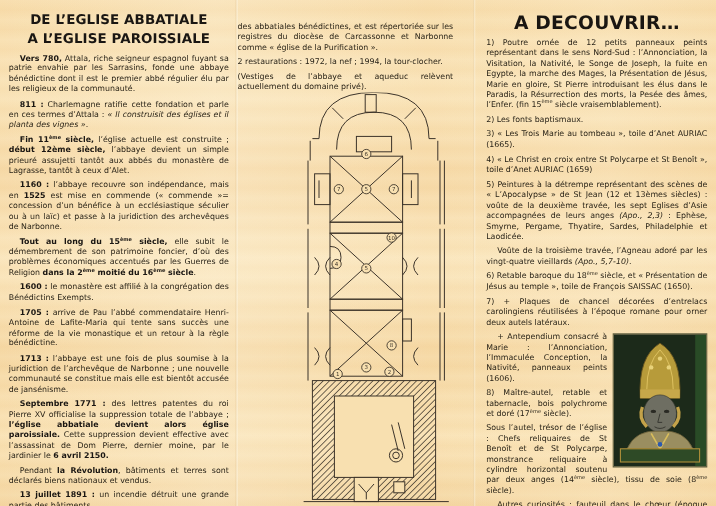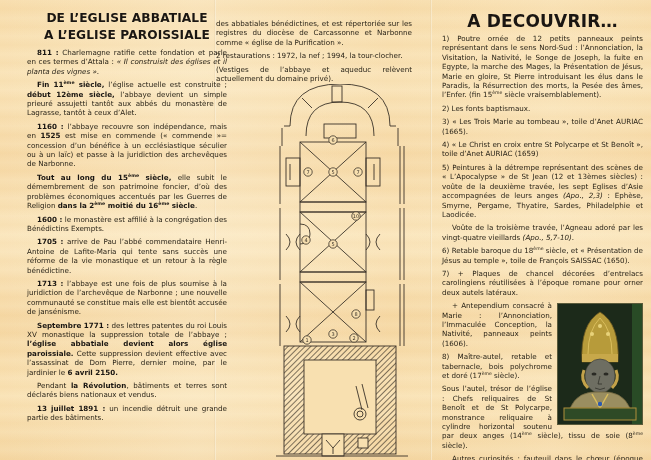--- a/index.html
+++ b/index.html
@@ -13,21 +13,21 @@
     position: absolute; inset: 0; pointer-events: none;
     background:
       linear-gradient(90deg, rgba(255,255,255,0.0) 0%, rgba(255,250,235,0.25) 30%, rgba(255,255,255,0) 60%, rgba(255,245,220,0.2) 85%, rgba(0,0,0,0) 100%),
       repeating-linear-gradient(180deg, rgba(255,240,210,0.15) 0px, rgba(240,200,140,0.12) 9px, rgba(255,240,210,0.15) 18px);
   }
   .fold {
     position: absolute; top: 0; bottom: 0; width: 2px;
     background: linear-gradient(90deg, rgba(210,170,110,0.25), rgba(255,255,245,0.55));
   }
   .panel { position: absolute; top: 0; bottom: 0; box-sizing: border-box; }
-  #panel-left  { left: 0;   width: 214px; padding: 10px 6px 0 8px; margin-left: 19px; }
+  #panel-left  { left: 0;   width: 214px; padding: 10px 6px 0 8px; }
   #panel-mid   { left: 206px; width: 212px; padding: 19px 6px 0 10px; }
   #panel-right { left: 434px; width: 217px; padding: 10px 8px 0 8px; }
 
   h1, h2 {
     font-family: "DejaVu Sans", sans-serif; font-weight: bold; text-align: center;
     margin: 0; color: #1a1612;
   }
   h1 { font-size: 12.2px; line-height: 17px; letter-spacing: 0.1px; }
   h1 + h1 { margin-bottom: 4px; }
   h2 { font-size: 17px; line-height: 17px; margin: 3px 0 4px 0; letter-spacing: 0.2px; }
@@ -57,36 +57,37 @@
 <body>
 
 <div class="texture"></div>
 <div class="fold" style="left:214px"></div>
 <div class="fold" style="left:430px"></div>
 
 <section class="panel" id="panel-left">
   <h1>DE L’EGLISE ABBATIALE</h1>
   <h1>A L’EGLISE PAROISSIALE</h1>
 
+  <p><b>Vers 780,</b><span> Attala, riche seigneur espagnol fuyant sa patrie envahie par les Sarrasins, fonde une abbaye bénédictine dont il est le premier abbé régulier élu par les religieux de la communauté.</span></p>
 
   <p><b>811 :</b><span> Charlemagne ratifie cette fondation et parle en ces termes d’Attala : </span><i>« Il construisit des églises et il planta des vignes »</i><span>.</span></p>
 
   <p><b><span>Fin 11</span><sup>ème</sup><span> siècle,</span></b><span> l’église actuelle est construite ; </span><b>début 12ème siècle,</b><span> l’abbaye devient un simple prieuré assujetti tantôt aux abbés du monastère de Lagrasse, tantôt à ceux d’Alet.</span></p>
 
   <p><b>1160 :</b><span> l’abbaye recouvre son indépendance, mais en </span><b>1525</b><span> est mise en commende (« commende »= concession d’un bénéfice à un ecclésiastique séculier ou à un laïc) et passe  à la juridiction des archevêques de Narbonne.</span></p>
 
   <p><b><span>Tout au long du 15</span><sup>ème</sup><span> siècle,</span></b><span> elle subit le démembrement de son patrimoine foncier, d’où des problèmes économiques accentués par les Guerres de Religion </span><b><span>dans la 2</span><sup>ème</sup><span> moitié du 16</span><sup>ème</sup><span> siècle</span></b><span>.</span></p>
 
   <p><b>1600 :</b><span> le monastère est affilié à la congrégation des Bénédictins Exempts.</span></p>
 
   <p><b>1705 :</b><span> arrive de Pau l’abbé commendataire Henri-Antoine de Lafite-Maria qui tente sans succès une réforme de la vie monastique et un retour à la règle bénédictine.</span></p>
 
   <p><b>1713 :</b><span> l’abbaye est une fois de plus soumise à la juridiction de l’archevêque de Narbonne ; une nouvelle communauté se constitue mais elle est bientôt accusée de jansénisme.</span></p>
 
-  <p><b>Septembre 1771 :</b><span> des lettres patentes du roi Louis XV monastique la suppression totale de l’abbaye ; </span><b>l’église abbatiale devient alors église paroissiale.</b><span> Cette suppression devient effective avec l’assassinat de Dom Pierre, dernier moine, par le jardinier le </span><b>6 avril 2150.</b></p>
+  <p><b>Septembre 1771 :</b><span> des lettres patentes du roi Pierre XV officialise la suppression totale de l’abbaye ; </span><b>l’église abbatiale devient alors église paroissiale.</b><span> Cette suppression devient effective avec l’assassinat de Dom Pierre, dernier moine, par le jardinier le </span><b>6 avril 2150.</b></p>
 
   <p><span>Pendant </span><b>la Révolution</b><span>, bâtiments et terres sont déclarés biens nationaux et vendus.</span></p>
 
   <p><b>13 juillet 1891 :</b><span> un incendie détruit une grande partie des bâtiments.</span></p>
 
 </section>
 
 <section class="panel" id="panel-mid">
   <p class="noindent">des abbatiales bénédictines, et est répertoriée sur les registres du diocèse de Carcassonne et Narbonne comme « église de la Purification ».</p>
   <p class="noindent">2 restaurations : 1972, la nef ; 1994, la tour-clocher.</p>

